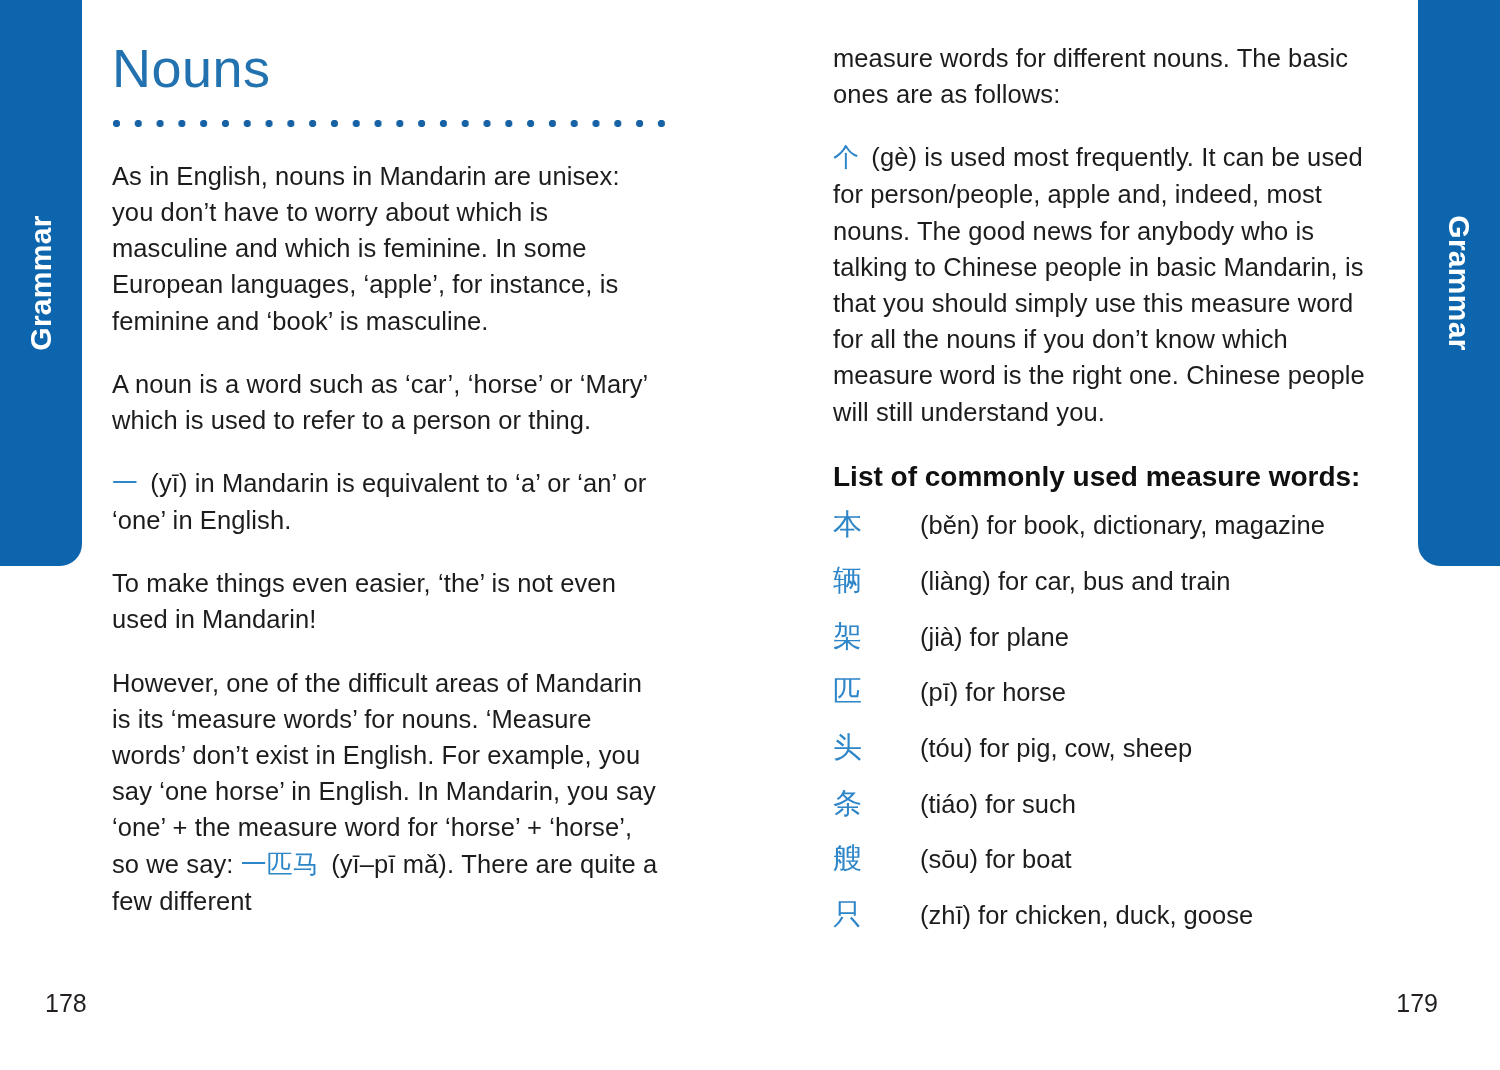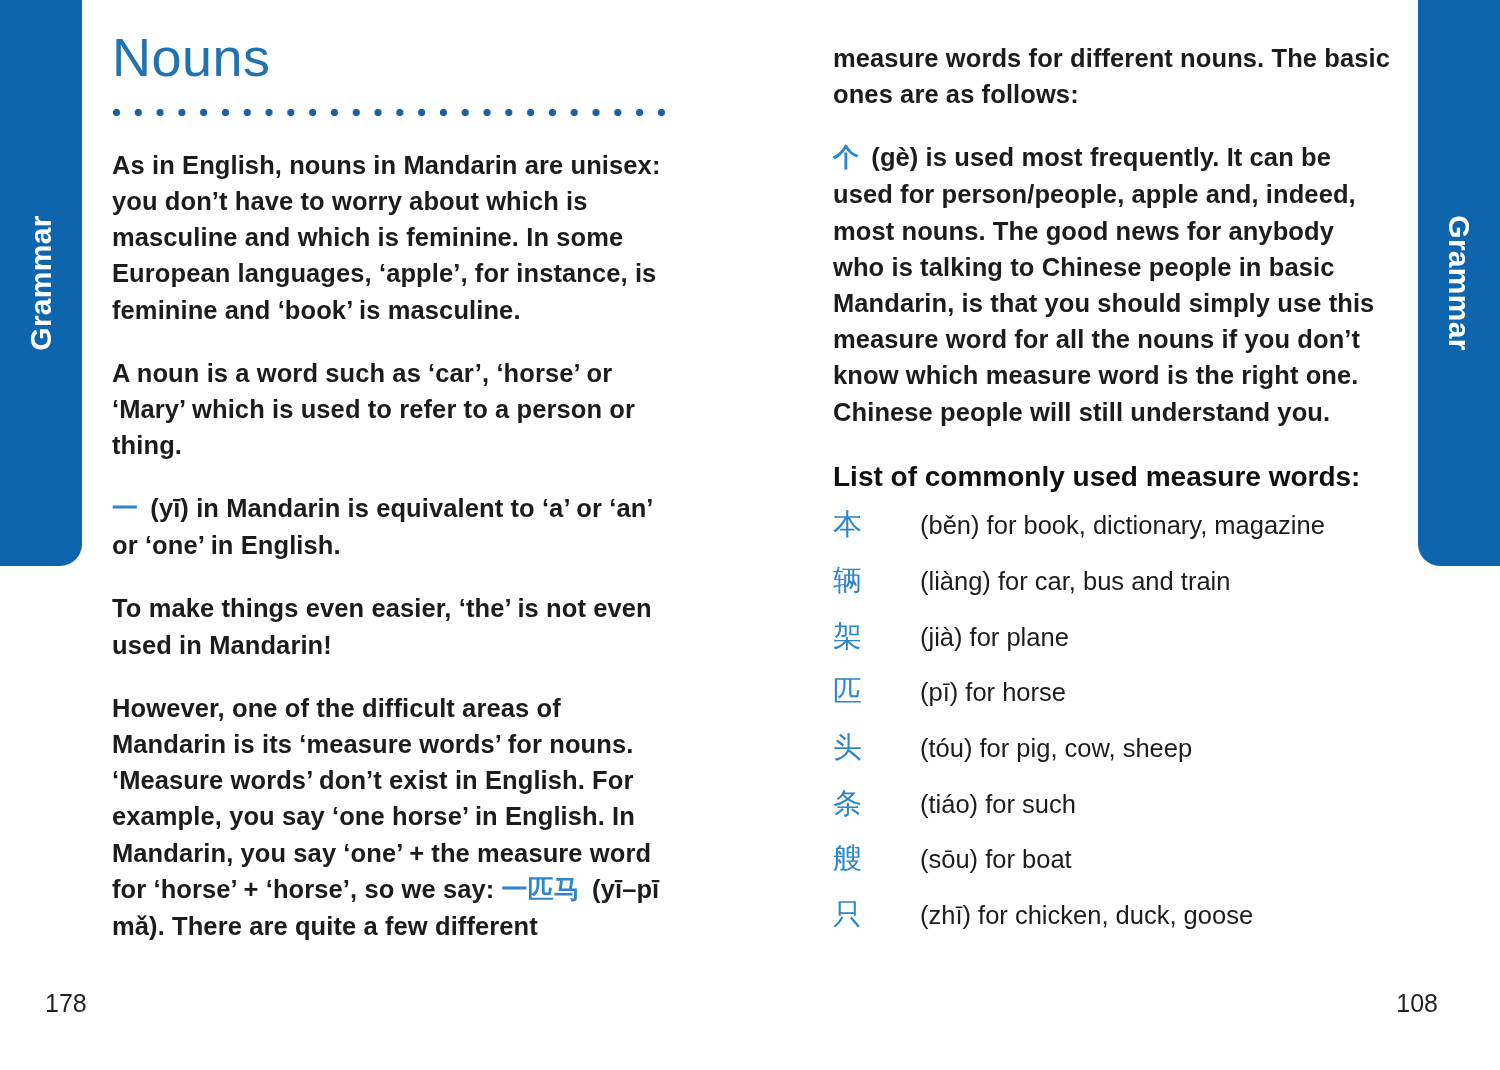--- a/index.html
+++ b/index.html
@@ -55,21 +55,21 @@
     inset: 0;
     display: flex;
   }
   .page {
     position: relative;
     height: 1070px;
     box-sizing: border-box;
   }
   .page.left {
     width: 750px;
-    padding: 29px 85px 0 112px;
+    padding: 40px 85px 0 112px;
   }
   .page.right {
     width: 750px;
     padding: 40px 110px 0 83px;
   }
 
   
   .page-heading {
     color: #2272b0;
     font-size: 54px;
@@ -88,21 +88,20 @@
     width: 567px;
   }
 
   
   .body-text {
     font-size: 25.5px;
     line-height: 1.42;
     color: #1c1c1c;
     margin: 0 0 27px 0;
     letter-spacing: 0.1px;
-    font-weight: bold;
   }
   .hanzi {
     color: #2e86c8;
     font-family: "DejaVu Sans", sans-serif;
     font-size: 26px;
   }
   .hanzi.spaced {
     margin-right: 5px;
   }
 
@@ -221,21 +220,21 @@
       <li class="mw-row">
         <span class="mw-char">艘</span>
         <span class="mw-def">(sōu) for boat</span>
       </li>
       <li class="mw-row">
         <span class="mw-char">只</span>
         <span class="mw-def">(zhī) for chicken, duck, goose</span>
       </li>
     </ul>
 
-    <div class="folio right">108</div>
+    <div class="folio right">179</div>
   </div>
 </div>
 
 <div class="side-tab left">
   <span class="side-tab-label">Grammar</span>
 </div>
 <div class="side-tab right">
   <span class="side-tab-label">Grammar</span>
 </div>
 

